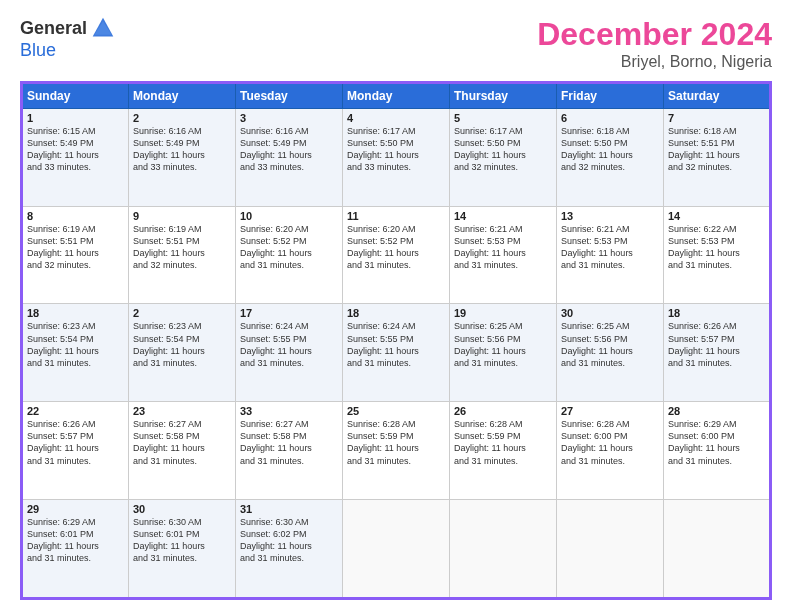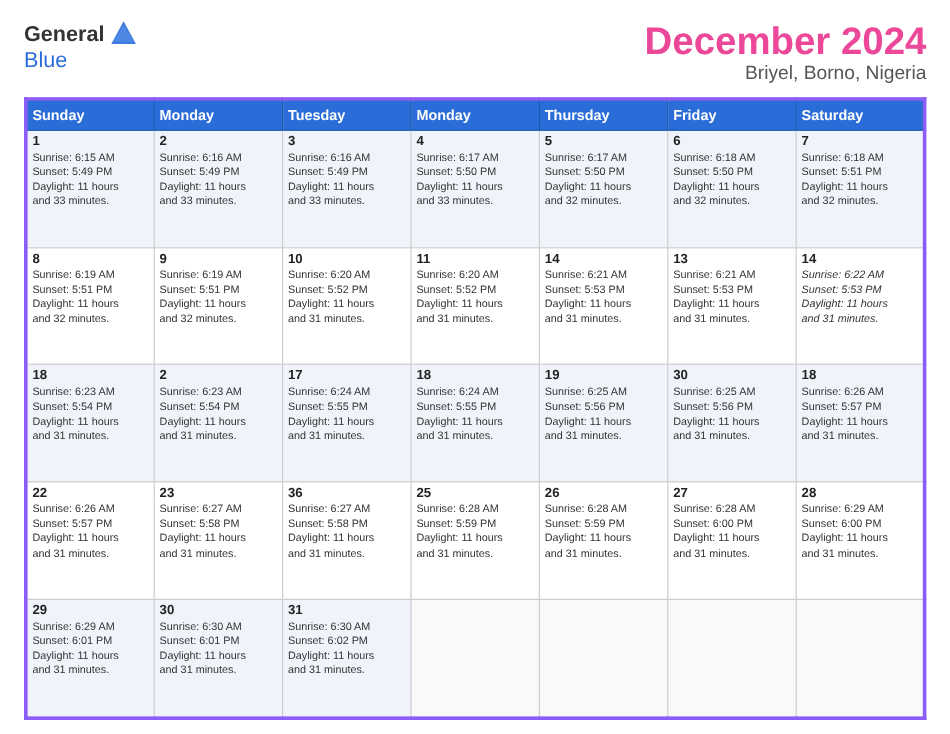--- a/index.html
+++ b/index.html
@@ -221,21 +221,21 @@
           </td>
           <td>
             <span class="day-num">13</span>
             <div class="day-info" style="white-space: pre-line;">Sunrise: 6:21 AM
 Sunset: 5:53 PM
 Daylight: 11 hours
 and 31 minutes.</div>
           </td>
           <td>
             <span class="day-num">14</span>
-            <div class="day-info" style="white-space: pre-line; font-style: italic;">Sunrise: 6:22 AM
+            <div class="day-info" style="white-space: pre-line;">Sunrise: 6:22 AM
 Sunset: 5:53 PM
 Daylight: 11 hours
 and 31 minutes.</div>
           </td>
         </tr>
         <tr>
           <td>
             <span class="day-num">18</span>
             <div class="day-info" style="white-space: pre-line;">Sunrise: 6:23 AM
 Sunset: 5:54 PM
@@ -294,21 +294,21 @@
 and 31 minutes.</div>
           </td>
           <td>
             <span class="day-num">23</span>
             <div class="day-info" style="white-space: pre-line;">Sunrise: 6:27 AM
 Sunset: 5:58 PM
 Daylight: 11 hours
 and 31 minutes.</div>
           </td>
           <td>
-            <span class="day-num">36</span>
+            <span class="day-num">33</span>
             <div class="day-info" style="white-space: pre-line;">Sunrise: 6:27 AM
 Sunset: 5:58 PM
 Daylight: 11 hours
 and 31 minutes.</div>
           </td>
           <td>
             <span class="day-num">25</span>
             <div class="day-info" style="white-space: pre-line;">Sunrise: 6:28 AM
 Sunset: 5:59 PM
 Daylight: 11 hours

